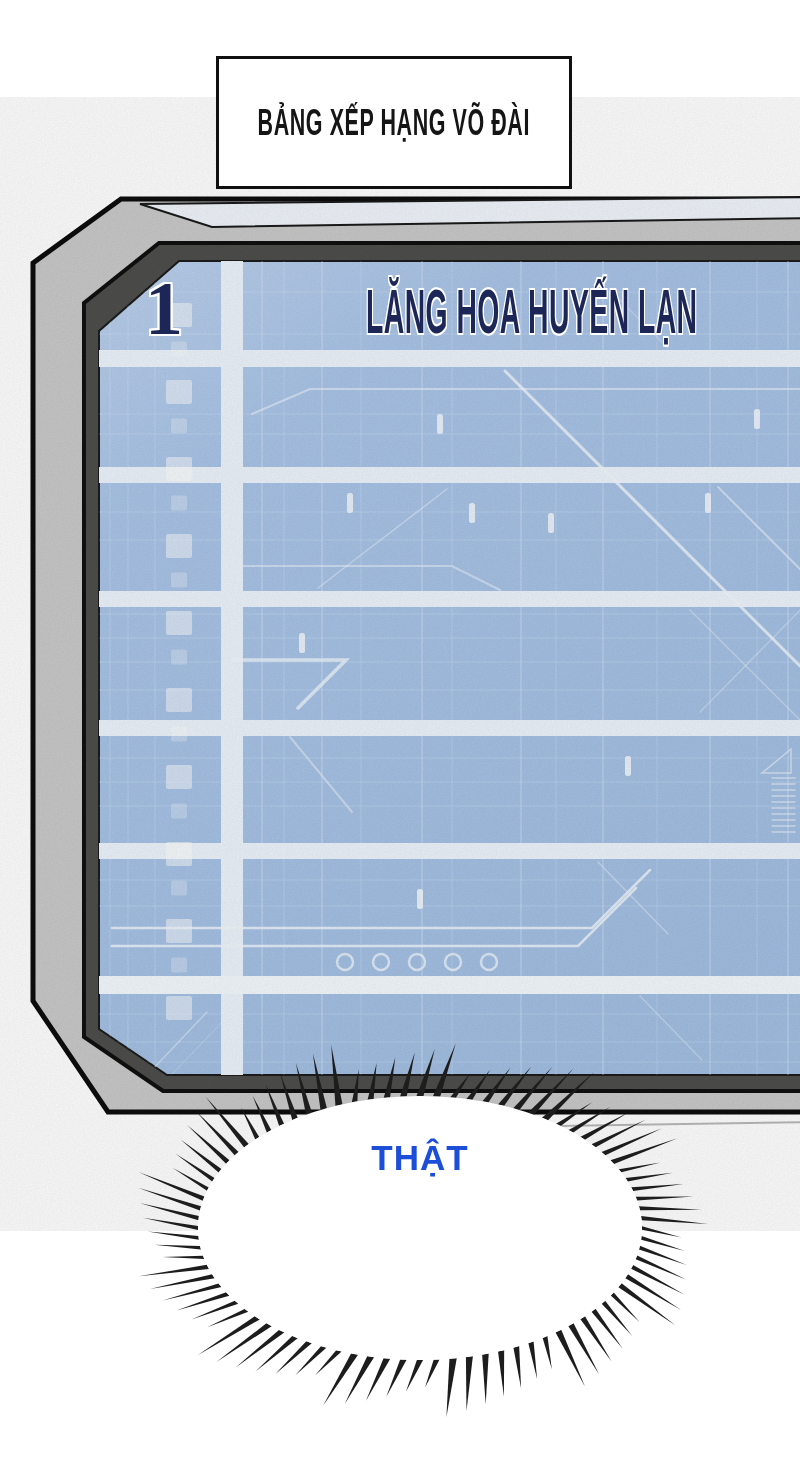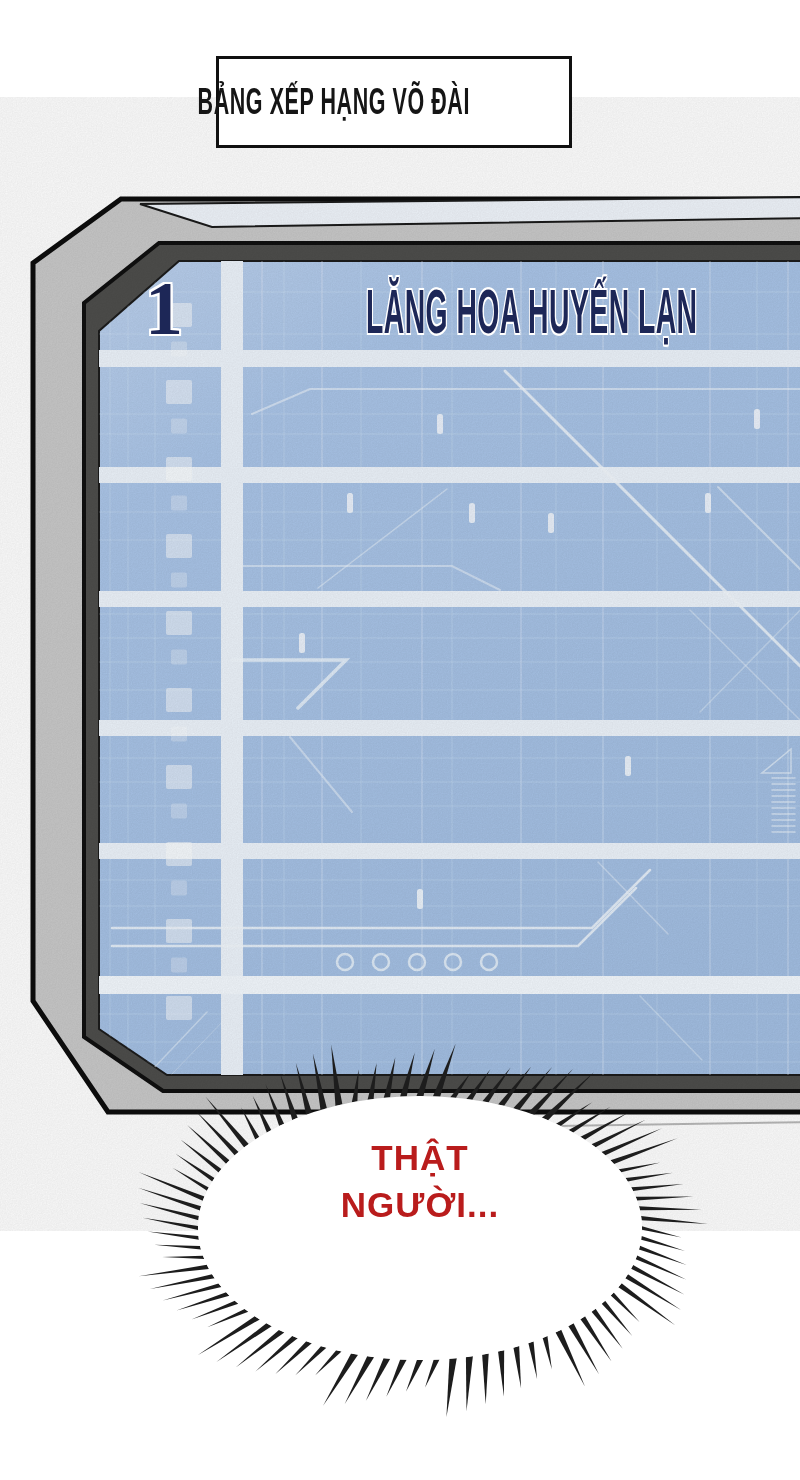--- a/index.html
+++ b/index.html
@@ -2,23 +2,23 @@
 <html><head>
 <meta charset="utf-8">
 <style>
   html,body{margin:0;padding:0}
   body{
     width:800px;height:1480px;position:relative;background:#ffffff;
     font-family:"Liberation Sans",sans-serif;overflow:hidden;
   }
   #scene{position:absolute;left:0;top:0;width:800px;height:1480px}
   .title-box{
-    position:absolute;left:216px;top:56px;width:356px;height:92px;
+    position:absolute;left:216px;top:56px;width:356px;height:133px;
     background:#ffffff;border:3px solid #101010;box-sizing:border-box;
-    display:flex;align-items:center;justify-content:flex-end;
+    display:flex;align-items:center;justify-content:center;
   }
   .title-box span{
     font-size:37px;font-weight:bold;color:#151515;letter-spacing:1px;
     white-space:nowrap;transform:scaleX(.58);transform-origin:center;
   }
   .outlined{
     text-shadow:
       -2px 0 0 #fff,2px 0 0 #fff,0 -2px 0 #fff,0 2px 0 #fff,
       -2px -2px 0 #fff,2px 2px 0 #fff,-2px 2px 0 #fff,2px -2px 0 #fff;
   }
@@ -28,21 +28,21 @@
     line-height:80px;color:#1d2757;
   }
   .player-name{
     position:absolute;left:245px;top:274px;width:440px;text-align:center;
     font-weight:bold;font-size:63px;line-height:74px;color:#1d2757;
     white-space:nowrap;transform:scaleX(.45);transform-origin:center;
     letter-spacing:1px;
   }
   .bubble-text{
     position:absolute;left:200px;top:1134px;width:440px;text-align:center;
-    font-weight:bold;font-size:35px;line-height:47px;color:#b91c1c;
+    font-weight:bold;font-size:35px;line-height:47px;color:#1d4ed8;
     letter-spacing:1px;
   }
   .bubble-text span{display:block;white-space:nowrap}
 </style>
 </head>
 <body>
 
 <svg id="scene" viewBox="0 0 800 1480" xmlns="http://www.w3.org/2000/svg">
   <defs>
     <linearGradient id="scr" x1="0" y1="0" x2="0.55" y2="1">
@@ -248,14 +248,13 @@
   <span>BẢNG XẾP HẠNG VÕ ĐÀI</span>
 </div>
 
 <div>
   <div class="rank-cell outlined">1</div>
   <div class="player-name outlined">LĂNG HOA HUYẾN LẠN</div>
 </div>
 
 <div class="bubble-text">
   <span>THẬT</span>
-  <span>NGƯỜI...</span>
 </div>
 
 </body></html>

